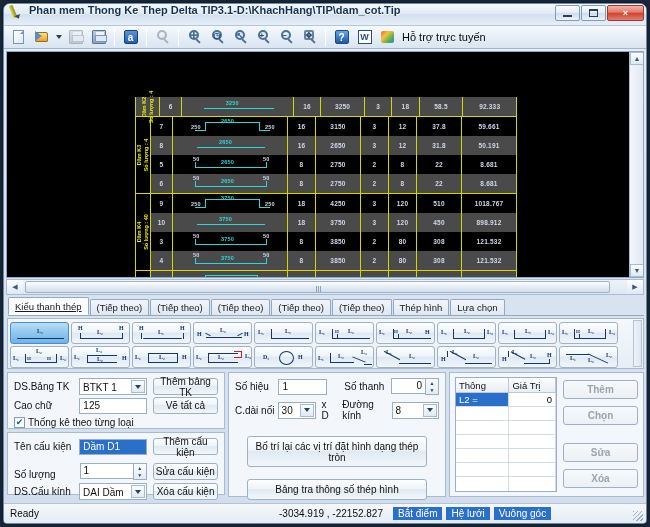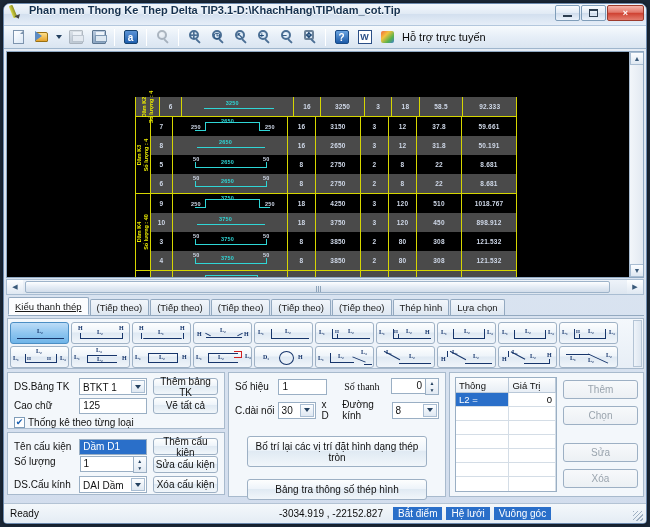--- a/index.html
+++ b/index.html
@@ -189,21 +189,21 @@
   .combo { border:1px solid #9aafc4; background:#fff; height:17px; position:relative;
            font-size:10px; color:#101010; padding:1px 16px 0 3px; display:flex; align-items:center; }
   .combo .arw { position:absolute; right:1px; top:1px; bottom:1px; width:14px;
                 background:linear-gradient(180deg,#fbfdff,#dfe8f2); border:1px solid #a9bdd2;
                 display:flex;align-items:center;justify-content:center; }
   .caret { width:0;height:0;border-left:3px solid transparent;border-right:3px solid transparent;
            border-top:4px solid #23405f; }
   .btn { border:1px solid #9db0c4; border-radius:3px; font-size:10px; color:#101010;
          background:linear-gradient(180deg,#fdfefe 0%,#eef4fa 45%,#e0eaf3 50%,#f1f6fa 100%);
          display:flex; align-items:center; justify-content:center; text-align:center; }
-  .btn.dis { color:#9aa4ae; background:linear-gradient(180deg,#f7f9fb,#ecf0f4); }
+  .btn.dis { color:#9aa4ae; background:linear-gradient(180deg,#f7f9fb,#ecf0f4);font-weight:bold; }
   .chk { width:11px;height:11px;border:1px solid #7f9db9;background:#fff;
          display:inline-flex;align-items:center;justify-content:center;
          font-size:9px;color:#1a5fb0;line-height:9px; }
   .spin { width:14px; height:17px; display:flex; flex-direction:column;
           border:1px solid #9aafc4; background:linear-gradient(180deg,#fbfdff,#e2eaf3); }
   .spin div { flex:1; display:flex;align-items:center;justify-content:center;font-size:5px;color:#23405f; }
   
   .pgrid { border:1px solid #9aafc4; background:#fff; width:102px; }
   .pgrid .hr { display:flex; height:15px; background:linear-gradient(180deg,#fcfdfe,#e8eef5);
                border-bottom:1px solid #b9c8d8; font-size:9.5px; color:#101010; }
@@ -759,21 +759,21 @@
           <span class="chk">✔</span>
           <span class="fld-label">Thống kê theo từng loại</span>
         </div>
       </div>
       <div class="gbox" style="height:63px;padding:5px 6px;">
         <div style="display:flex;align-items:center;gap:4px;">
           <span class="fld-label" style="width:66px">Tên cấu kiện</span>
           <div class="tinput sel" style="width:72px">Dầm D1</div>
           <div class="btn" style="width:70px;height:17px;margin-left:2px;">Thêm cấu kiện</div>
         </div>
-        <div style="display:flex;align-items:flex-start;gap:4px;margin-top:1px;">
+        <div style="display:flex;align-items:flex-end;gap:4px;margin-top:8px;">
           <span class="fld-label" style="width:66px">Số lượng</span>
           <div style="display:flex;width:72px">
             <div class="tinput" style="flex:1;border-right:none;">1</div>
             <div class="spin">
                 <div>▲</div>
                 <div>▼</div>
               </div>
           </div>
           <div class="btn" style="width:70px;height:17px;margin-left:2px;">Sửa cấu kiện</div>
         </div>
@@ -787,21 +787,21 @@
           </div>
           <div class="btn" style="width:70px;height:17px;margin-left:2px;">Xóa cấu kiện</div>
         </div>
       </div>
     </div>
 
     <div class="gbox" style="width:218px;padding:5px 6px;">
       <div style="display:flex;align-items:center;">
         <span class="fld-label" style="width:50px">Số hiệu</span>
         <div class="tinput" style="width:55px">1</div>
-        <span class="fld-label" style="width:54px;margin-left:17px;font-family:Liberation Serif, serif;">Số thanh</span>
+        <span class="fld-label" style="width:54px;margin-left:17px;">Số thanh</span>
         <div style="display:flex;width:55px">
           <div class="tinput" style="flex:1;text-align:right;border-right:none;">0</div>
           <div class="spin">
               <div>▲</div>
               <div>▼</div>
             </div>
         </div>
       </div>
       <div style="display:flex;align-items:center;margin-top:4px;">
         <span class="fld-label" style="width:50px">C.dài nối</span>

